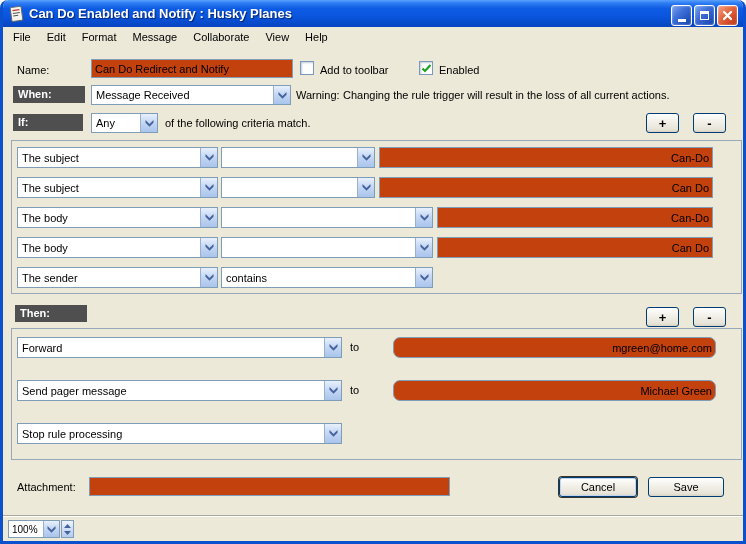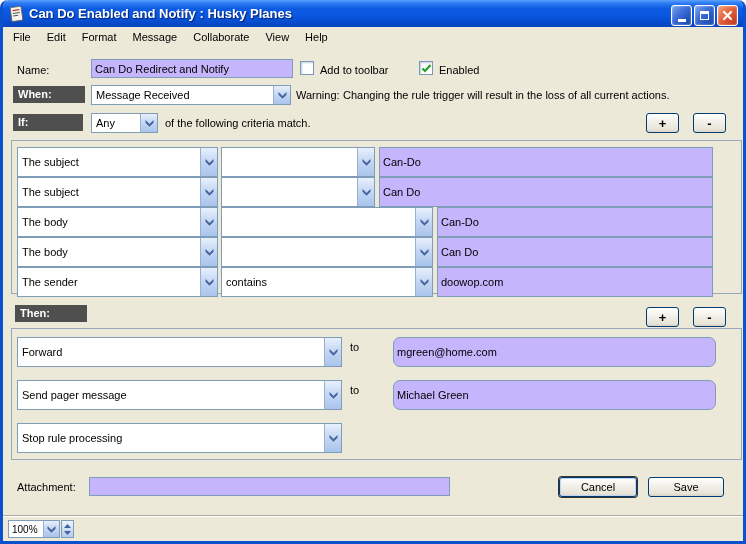--- a/index.html
+++ b/index.html
@@ -43,21 +43,21 @@
   }
   .menu-item{font-size:11px;color:#000;padding:2px 8px;white-space:nowrap;}
 
   
   .lbl{position:absolute;font-size:11px;color:#000;white-space:nowrap;}
   .dark-label{
     position:absolute;background:#4f4f4f;color:#fff;font-size:11px;font-weight:bold;
     padding:2px 0 0 5px;height:17px;
   }
   .tb{
-    position:absolute;border:1px solid #7f9db9;background:#c4b5fd;
+    position:absolute;border:1px solid #7f9db9;background:#c2410c;
     font-size:11px;color:#000;padding:1px 3px;outline:none;
   }
   .combo{
     position:absolute;border:1px solid #7f9db9;background:#fff;height:20px;
     display:flex;align-items:center;justify-content:space-between;overflow:hidden;
   }
   .combo-text{font-size:11px;color:#000;padding-left:4px;white-space:nowrap;overflow:hidden;}
   .combo-btn{
     width:17px;height:100%;flex:0 0 17px;
     background:linear-gradient(180deg,#e8f0fc 0%,#c6d8f4 45%,#a9c4ec 100%);
@@ -72,21 +72,21 @@
   .xpbtn.small{width:33px;height:20px;font-weight:bold;font-size:13px;}
   .focus-ring{box-shadow:0 0 0 1px #38342c, inset 0 0 0 1px #c2d5ef;}
   .checkbox{
     position:absolute;width:14px;height:14px;background:#fff;border:1px solid #7b99b8;
     box-shadow:inset 1px 1px 2px rgba(120,140,160,.45);
     display:flex;align-items:center;justify-content:center;
   }
   .groupbox{position:absolute;border:1px solid #96a8b9;background:#ece9d8;}
 
   .row{position:absolute;left:0;width:746px;height:21px;}
-  .row .ctl{top:0;height:30px;}
+  .row .ctl{top:0;height:21px;text-align:right;}
   .crit-dd1{left:14px;width:201px;}
   .narrow .crit-dd2{left:218px;width:154px;}
   .narrow .crit-val{left:376px;width:334px;}
   .wide .crit-dd2{left:218px;width:212px;}
   .wide .crit-val{left:434px;width:276px;}
   .act-dd{left:14px;width:325px;gap:28px;}
   .act-to{left:347px;top:4px;}
   .act-val{left:390px;width:323px;border-radius:7px;}
 
   
@@ -268,21 +268,20 @@
         </span>
     </div>
     <div class="combo ctl crit-dd1">
       <span class="combo-text">The sender</span>
       <span class="combo-btn">
           <svg width="9" height="7" viewBox="0 0 9 7">
             <path d="M0.5 0 L4.5 4 L8.5 0 L8.5 2.8 L4.5 6.8 L0.5 2.8 Z" fill="#44639c"></path>
           </svg>
         </span>
     </div>
-    <input class="tb ctl crit-val" style="position: absolute;" value="doowop.com">
   </div>
 
   <div class="dark-label" style="left:12px;top:305px;width:72px;">Then:</div>
   <div class="xpbtn small" style="left:643px;top:307px;">+</div>
   <div class="xpbtn small" style="left:690px;top:307px;">-</div>
 
   <div class="groupbox" style="left:8px;top:328px;width:731px;height:132px;"></div>
 
   <div class="row" style="top:337px;">
     <div class="combo ctl act-dd">

